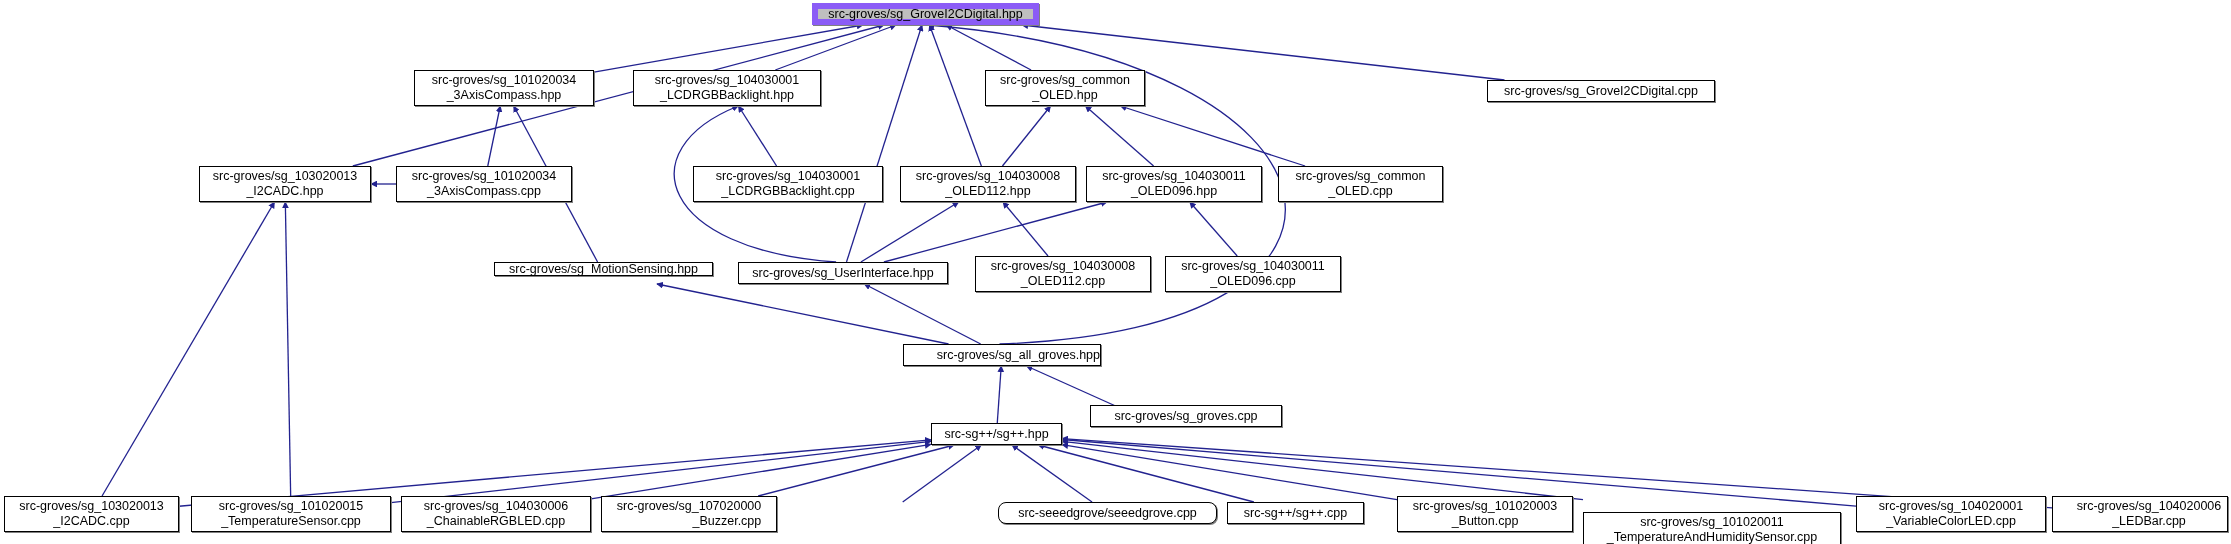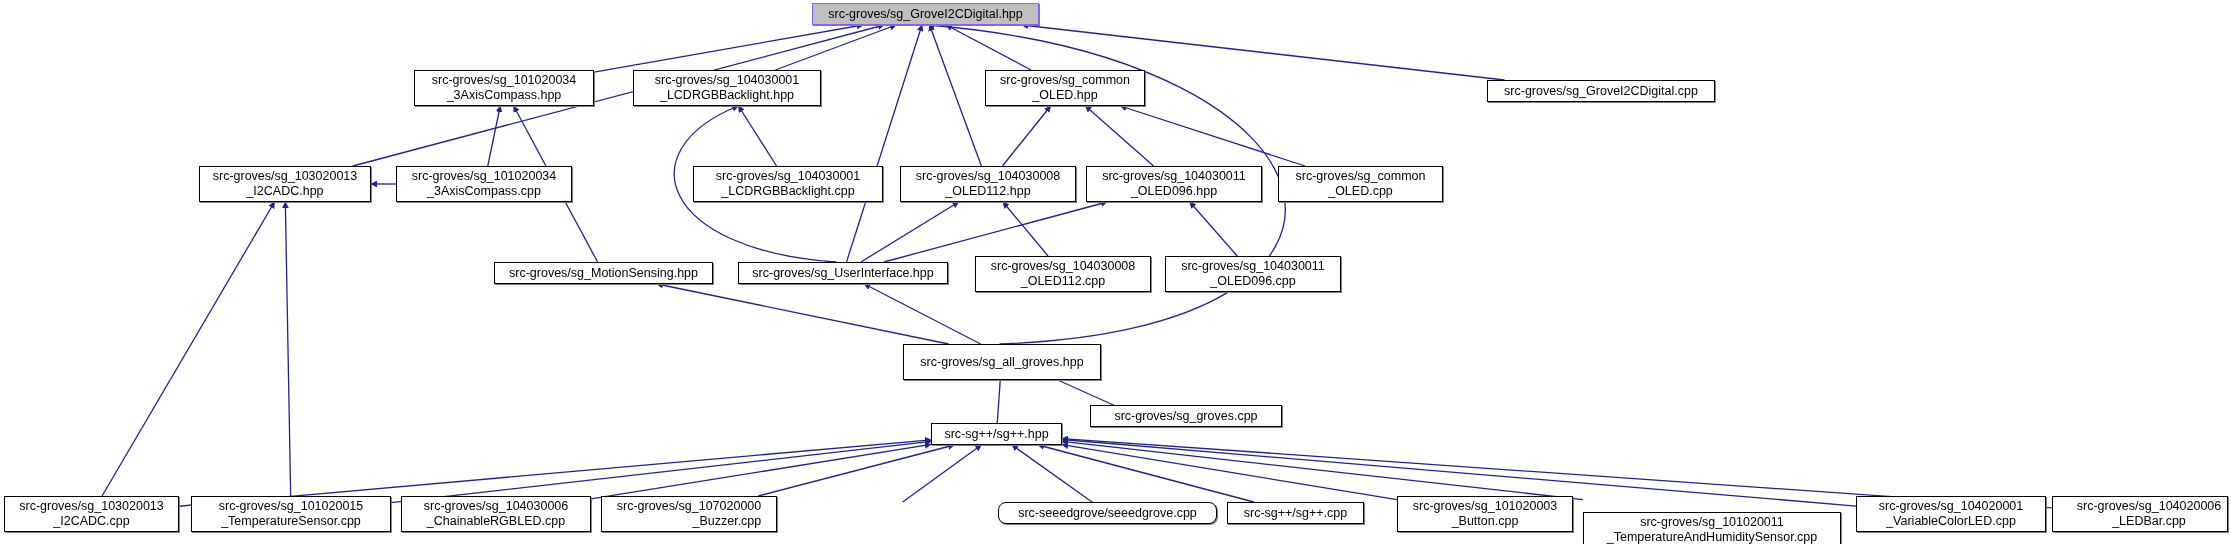--- a/index.html
+++ b/index.html
@@ -25,21 +25,21 @@
     text-align:center;
     font-size:12.5px;
     line-height:15px;
     letter-spacing:0px;
     white-space:pre-line;
     box-shadow:1px 1px 0 0 #808080;
     z-index:5;
   }
   .node.root{
     background:#bfbfbf;
-    border:1px solid #8b5cf6;
+    border:6px solid #8b5cf6;
   }
   .node span{display:block;}
 </style>
 </head>
 <body>
 
 <div id="canvas">
   <svg id="edges" viewBox="0 0 2231 544" xmlns="http://www.w3.org/2000/svg">
     <defs>
       <marker id="arrow" viewBox="0 0 10 10" refX="9" refY="5" markerWidth="5.2" markerHeight="5.2" orient="auto-start-reverse">
@@ -100,27 +100,27 @@
       <div class="node" style="left: 396px; top: 166px; width: 176px; height: 36px;"><span>src-groves/sg_101020034
 _3AxisCompass.cpp</span></div>
       <div class="node" style="left: 693px; top: 166px; width: 190px; height: 36px;"><span>src-groves/sg_104030001
 _LCDRGBBacklight.cpp</span></div>
       <div class="node" style="left: 900px; top: 166px; width: 176px; height: 36px;"><span>src-groves/sg_104030008
 _OLED112.hpp</span></div>
       <div class="node" style="left: 1086px; top: 166px; width: 176px; height: 36px;"><span>src-groves/sg_104030011
 _OLED096.hpp</span></div>
       <div class="node" style="left: 1278px; top: 166px; width: 165px; height: 36px;"><span>src-groves/sg_common
 _OLED.cpp</span></div>
-      <div class="node" style="left: 494px; top: 262px; width: 219px; height: 22px;"><span>src-groves/sg_MotionSensing.hpp</span></div>
+      <div class="node" style="left: 494px; top: 262px; width: 219px; height: 14px;"><span>src-groves/sg_MotionSensing.hpp</span></div>
       <div class="node" style="left: 738px; top: 262px; width: 210px; height: 22px;"><span>src-groves/sg_UserInterface.hpp</span></div>
       <div class="node" style="left: 975px; top: 256px; width: 176px; height: 36px;"><span>src-groves/sg_104030008
 _OLED112.cpp</span></div>
       <div class="node" style="left: 1165px; top: 256px; width: 176px; height: 36px;"><span>src-groves/sg_104030011
 _OLED096.cpp</span></div>
-      <div class="node" style="left: 903px; top: 344px; width: 198px; height: 36px;"><span>src-groves/sg_all_groves.hpp</span></div>
+      <div class="node" style="left: 903px; top: 344px; width: 198px; height: 22px; justify-content: flex-end;"><span>src-groves/sg_all_groves.hpp</span></div>
       <div class="node" style="left: 931px; top: 423px; width: 131px; height: 22px;"><span>src-sg++/sg++.hpp</span></div>
       <div class="node" style="left: 1090px; top: 405px; width: 192px; height: 22px;"><span>src-groves/sg_groves.cpp</span></div>
       <div class="node" style="left: 4px; top: 496px; width: 175px; height: 36px;"><span>src-groves/sg_103020013
 _I2CADC.cpp</span></div>
       <div class="node" style="left: 191px; top: 496px; width: 200px; height: 36px;"><span>src-groves/sg_101020015
 _TemperatureSensor.cpp</span></div>
       <div class="node" style="left: 401px; top: 496px; width: 190px; height: 36px;"><span>src-groves/sg_104030006
 _ChainableRGBLED.cpp</span></div>
       <div class="node" style="left: 601px; top: 496px; width: 176px; height: 36px; text-align: right;"><span>src-groves/sg_107020000
 _Buzzer.cpp</span></div>

